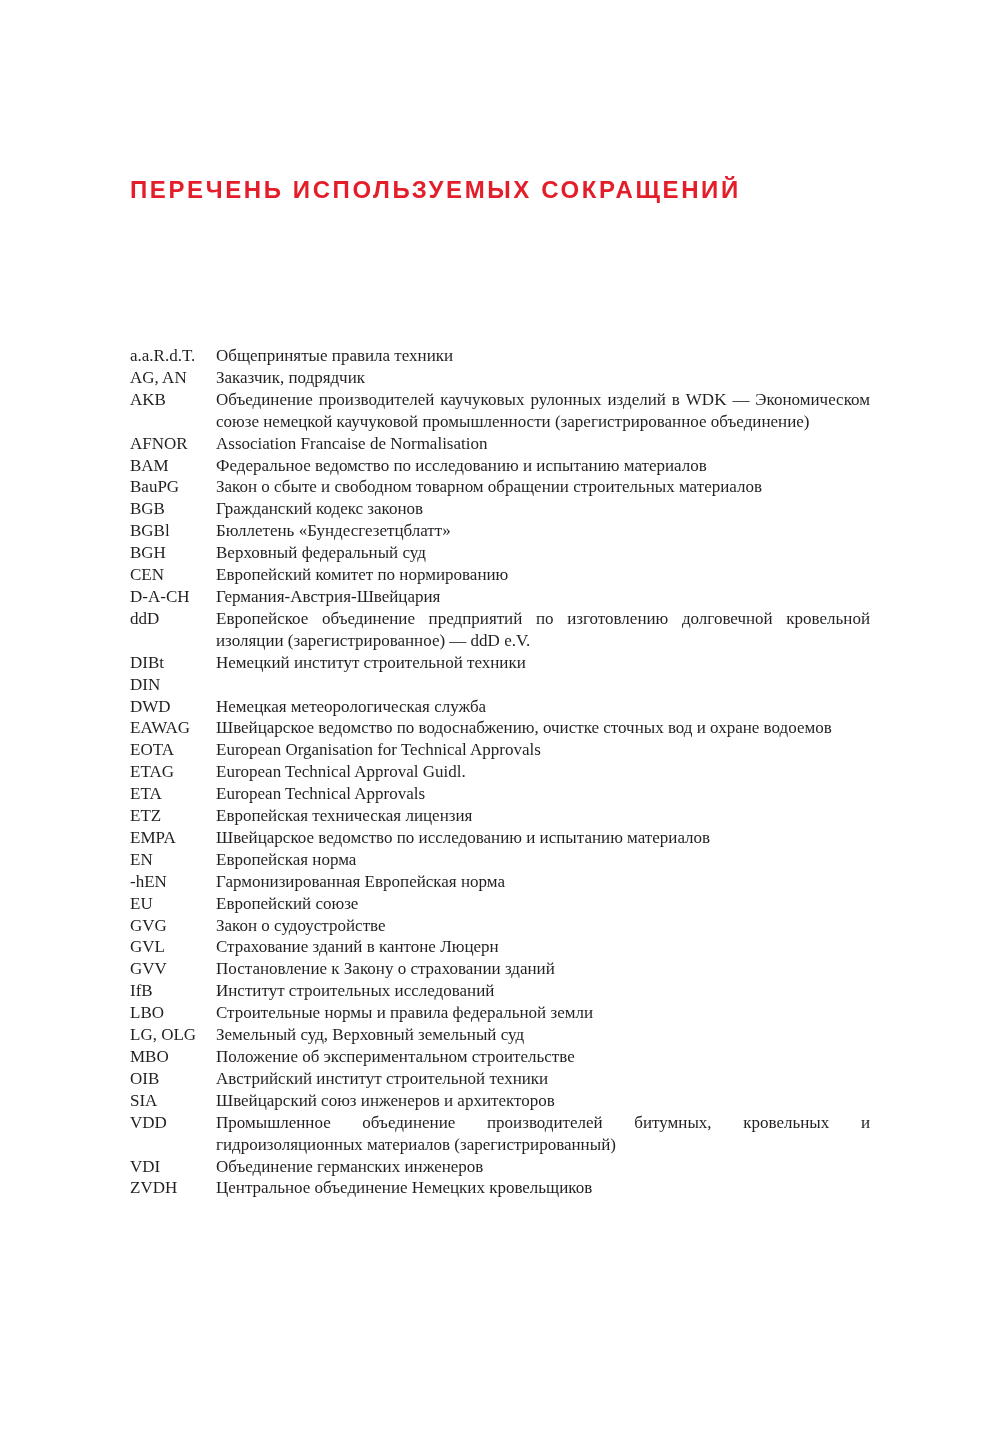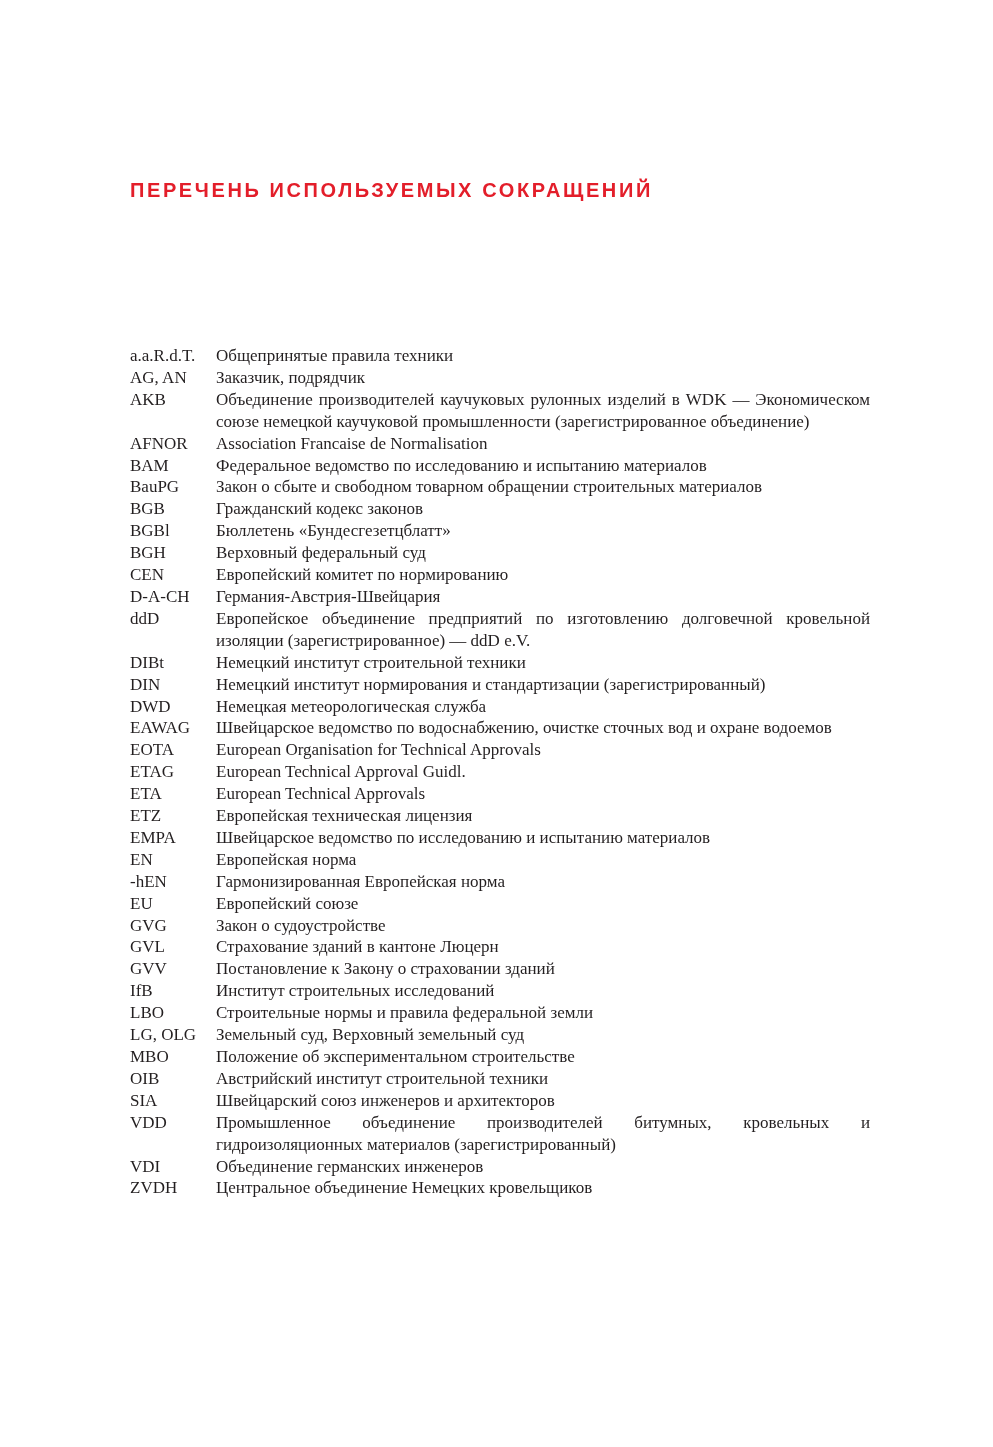--- a/index.html
+++ b/index.html
@@ -13,21 +13,21 @@
       position: relative;
       overflow: hidden;
     }
     .page-title {
       position: absolute;
       left: 130px;
       top: 170px;
       margin: 0;
       font-family: "Liberation Sans", sans-serif;
       font-weight: bold;
-      font-size: 20px;
+      font-size: 24px;
       letter-spacing: 2.6px;
       color: #e31e2a;
       white-space: nowrap;
       line-height: 40px;
     }
     .abbr-list {
       position: absolute;
       left: 130px;
       top: 345px;
       width: 740px;
@@ -105,21 +105,20 @@
     <div class="abbr-row">
       <span class="abbr-term">ddD</span>
       <span class="abbr-def">Европейское объединение предприятий по изготовлению долговечной кровельной изоляции (зарегистрированное) — ddD e.V.</span>
     </div>
     <div class="abbr-row">
       <span class="abbr-term">DIBt</span>
       <span class="abbr-def">Немецкий институт строительной техники</span>
     </div>
     <div class="abbr-row">
       <span class="abbr-term">DIN</span>
-      <span class="abbr-def">Немецкий институт нормирования и стандартизации (зарегистрированный)</span>
     </div>
     <div class="abbr-row">
       <span class="abbr-term">DWD</span>
       <span class="abbr-def">Немецкая метеорологическая служба</span>
     </div>
     <div class="abbr-row">
       <span class="abbr-term">EAWAG</span>
       <span class="abbr-def">Швейцарское ведомство по водоснабжению, очистке сточных вод и охране водоемов</span>
     </div>
     <div class="abbr-row">

